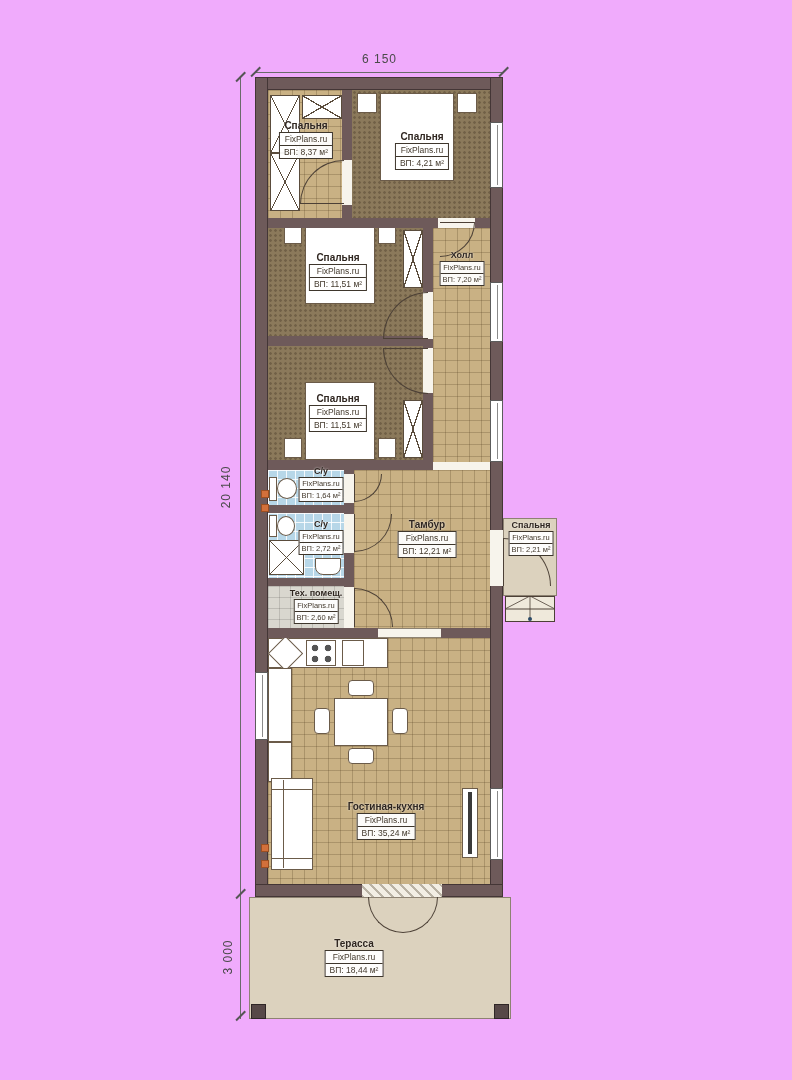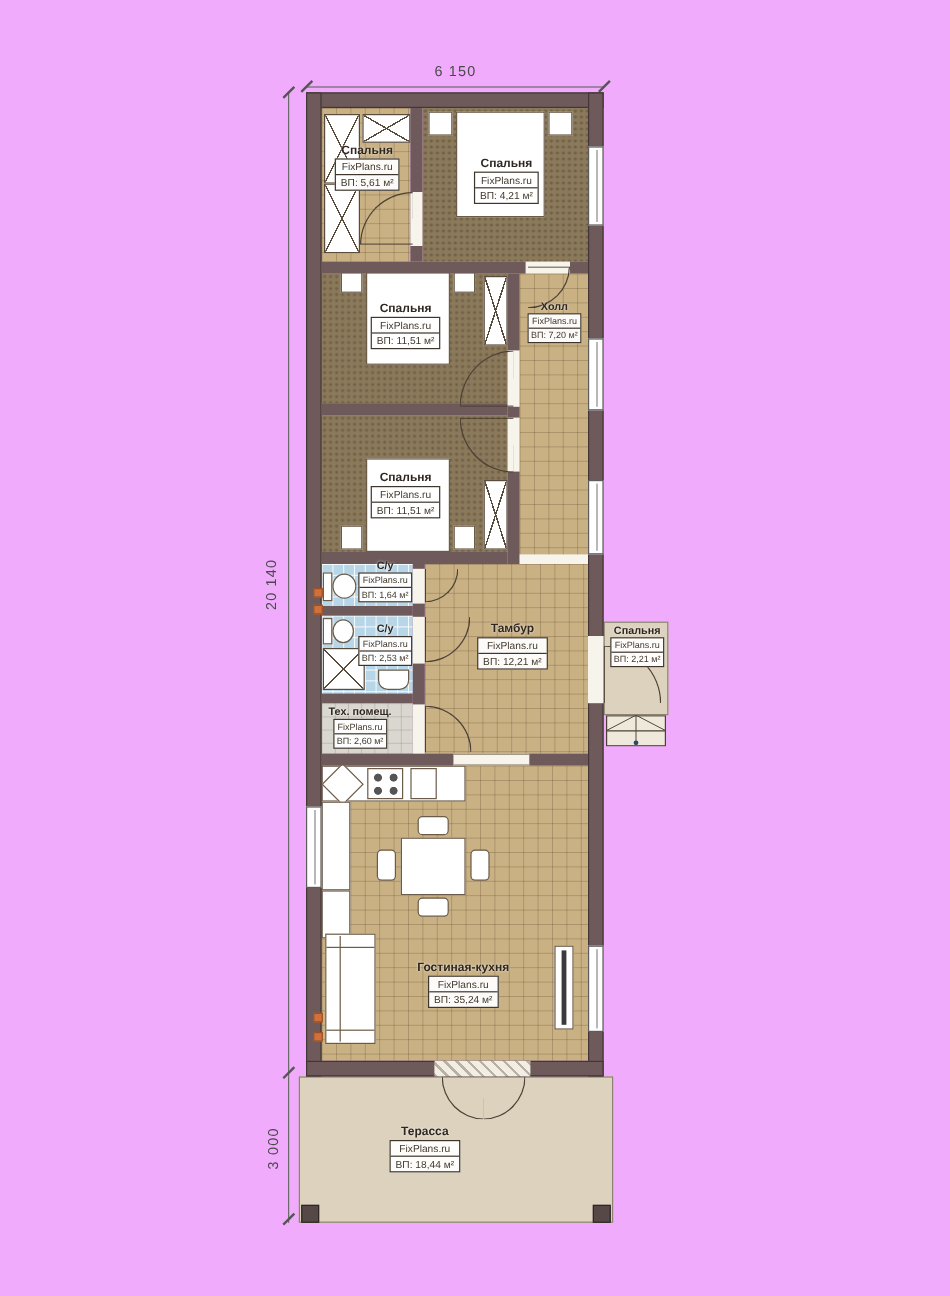--- a/index.html
+++ b/index.html
@@ -219,21 +219,21 @@
   <div class="post" style="left:494px;top:1004px;"></div>
 
   <div class="vent" style="left:261px;top:490px;"></div>
   <div class="vent" style="left:261px;top:504px;"></div>
   <div class="vent" style="left:261px;top:844px;"></div>
   <div class="vent" style="left:261px;top:860px;"></div>
 
   <div class="rlabel" style="left:306px;top:120px;">
     <div class="rname">Спальня</div>
     <div class="rbox"><div class="rrow b1">FixPlans.ru</div>
-    <div class="rrow">ВП: 5,61 м²</div></div>
+    <div class="rrow">ВП: 8,37 м²</div></div>
   </div>
   <div class="rlabel" style="left:422px;top:131px;">
     <div class="rname">Спальня</div>
     <div class="rbox"><div class="rrow b1">FixPlans.ru</div>
     <div class="rrow">ВП: 4,21 м²</div></div>
   </div>
   <div class="rlabel" style="left:338px;top:252px;">
     <div class="rname">Спальня</div>
     <div class="rbox"><div class="rrow b1">FixPlans.ru</div>
     <div class="rrow">ВП: 11,51 м²</div></div>
@@ -249,33 +249,33 @@
     <div class="rrow">ВП: 11,51 м²</div></div>
   </div>
   <div class="rlabel small" style="left:321px;top:466px;">
     <div class="rname">С/у</div>
     <div class="rbox"><div class="rrow b1">FixPlans.ru</div>
     <div class="rrow">ВП: 1,64 м²</div></div>
   </div>
   <div class="rlabel small" style="left:321px;top:519px;">
     <div class="rname">С/у</div>
     <div class="rbox"><div class="rrow b1">FixPlans.ru</div>
-    <div class="rrow">ВП: 2,53 м²</div></div>
+    <div class="rrow">ВП: 2,72 м²</div></div>
   </div>
   <div class="rlabel" style="left:427px;top:519px;">
     <div class="rname">Тамбур</div>
     <div class="rbox"><div class="rrow b1">FixPlans.ru</div>
     <div class="rrow">ВП: 12,21 м²</div></div>
   </div>
   <div class="rlabel small" style="left:531px;top:520px;">
     <div class="rname">Спальня</div>
     <div class="rbox"><div class="rrow b1">FixPlans.ru</div>
     <div class="rrow">ВП: 2,21 м²</div></div>
   </div>
-  <div class="rlabel small" style="left:300px;top:588px;">
+  <div class="rlabel small" style="left:316px;top:588px;">
     <div class="rname">Тех. помещ.</div>
     <div class="rbox"><div class="rrow b1">FixPlans.ru</div>
     <div class="rrow">ВП: 2,60 м²</div></div>
   </div>
   <div class="rlabel" style="left:386px;top:801px;">
     <div class="rname">Гостиная-кухня</div>
     <div class="rbox"><div class="rrow b1">FixPlans.ru</div>
     <div class="rrow">ВП: 35,24 м²</div></div>
   </div>
   <div class="rlabel" style="left:354px;top:938px;">

